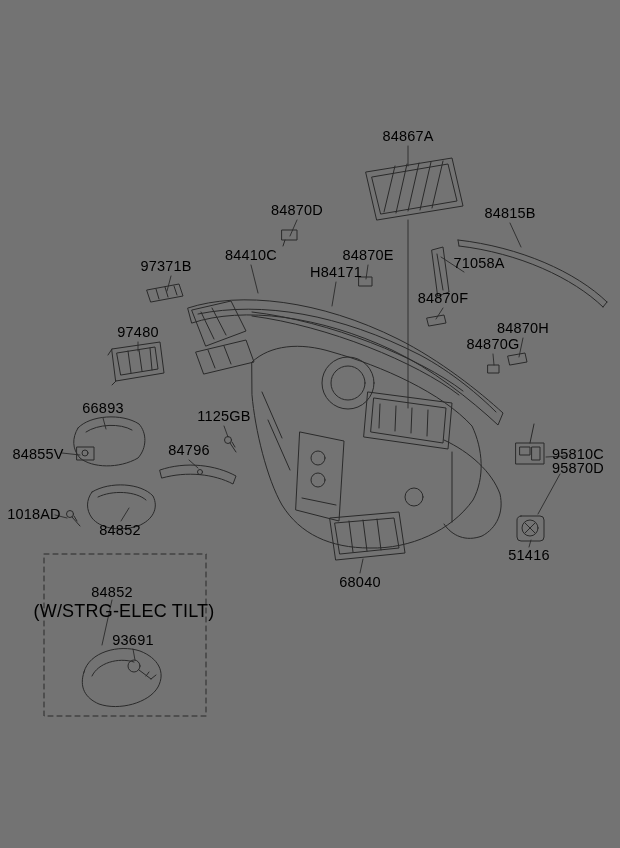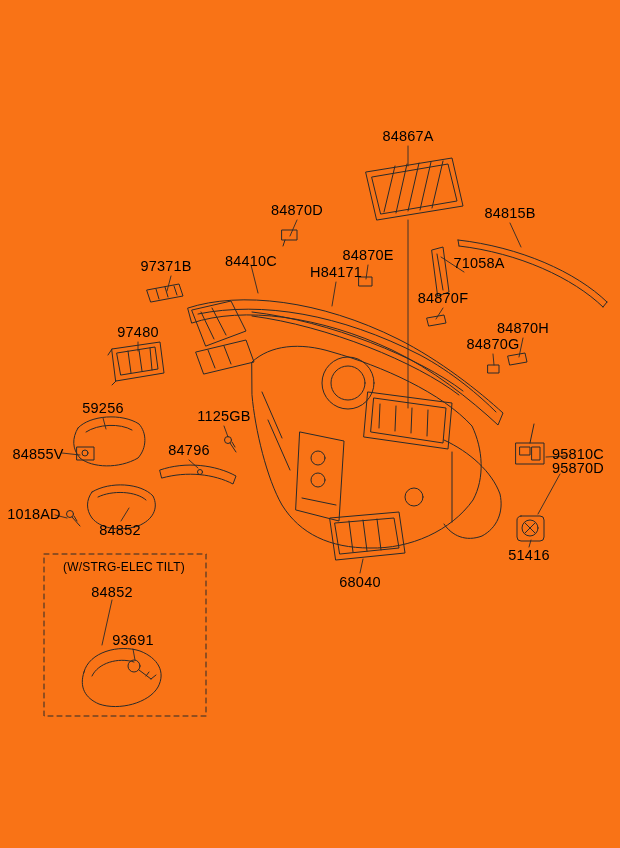--- a/index.html
+++ b/index.html
@@ -1,33 +1,33 @@
 <!DOCTYPE html>
 <html><head>
 <meta charset="utf-8">
 <style>
   html,body{margin:0;padding:0;background:#ffffff;}
   #stage{
     position:relative;
     width:620px;height:848px;
-    background:#f97316;
+    background:#737373;
     font-family:"Liberation Sans", sans-serif;
     overflow:hidden;
   }
   #art{position:absolute;left:0;top:0;}
   .label{
     position:absolute;
     transform:translate(-50%,-50%);
     font-size:14.5px;
     font-weight:400;
     color:#000;
     white-space:nowrap;
     letter-spacing:0.2px;
   }
-  .label.small{font-size:12px;}
+  .label.small{font-size:18px;margin-top:44px;}
 </style>
 </head>
 <body>
 
 <div id="stage">
 
   <svg id="art" width="620" height="848" viewBox="0 0 620 848" fill="none" stroke="#2a2a2a" stroke-width="1" stroke-linecap="round" stroke-linejoin="round">
 
     <g stroke="#2a2a2a" stroke-width="0.9">
       <line x1="408" y1="146" x2="408" y2="166"></line>
@@ -212,29 +212,29 @@
       <line x1="139" y1="670" x2="151" y2="679"></line>
       <line x1="151" y1="679" x2="156" y2="675"></line>
       <line x1="146" y1="676" x2="149" y2="672"></line>
     </g>
   </svg>
 
   <div class="label" style="left:408px;top:136px">84867A</div>
   <div class="label" style="left:297px;top:210px">84870D</div>
   <div class="label" style="left:510px;top:213px">84815B</div>
   <div class="label" style="left:166px;top:266px">97371B</div>
-  <div class="label" style="left:251px;top:261px">84410C</div>
+  <div class="label" style="left:251px;top:255px">84410C</div>
   <div class="label" style="left:336px;top:272px">H84171</div>
   <div class="label" style="left:368px;top:255px">84870E</div>
   <div class="label" style="left:479px;top:263px">71058A</div>
   <div class="label" style="left:443px;top:298px">84870F</div>
   <div class="label" style="left:138px;top:332px">97480</div>
   <div class="label" style="left:493px;top:344px">84870G</div>
   <div class="label" style="left:523px;top:328px">84870H</div>
-  <div class="label" style="left:103px;top:408px">59256</div>
+  <div class="label" style="left:103px;top:408px">66893</div>
   <div class="label" style="left:224px;top:416px">1125GB</div>
   <div class="label" style="left:38px;top:454px">84855V</div>
   <div class="label" style="left:189px;top:450px">84796</div>
   <div class="label" style="left:578px;top:454px">95810C</div>
   <div class="label" style="left:578px;top:468px">95870D</div>
   <div class="label" style="left:34px;top:514px">1018AD</div>
   <div class="label" style="left:120px;top:530px">84852</div>
   <div class="label" style="left:529px;top:555px">51416</div>
   <div class="label" style="left:360px;top:582px">68040</div>
   <div class="label small" style="left:124px;top:567px">(W/STRG-ELEC TILT)</div>

